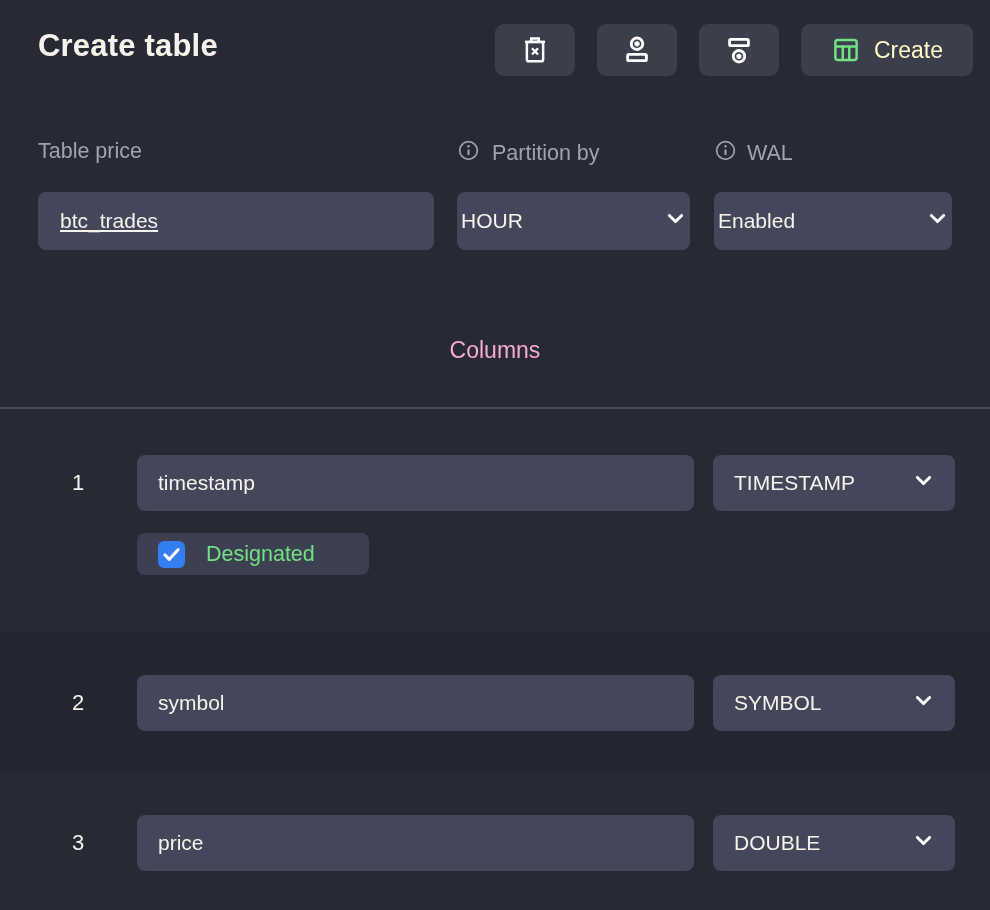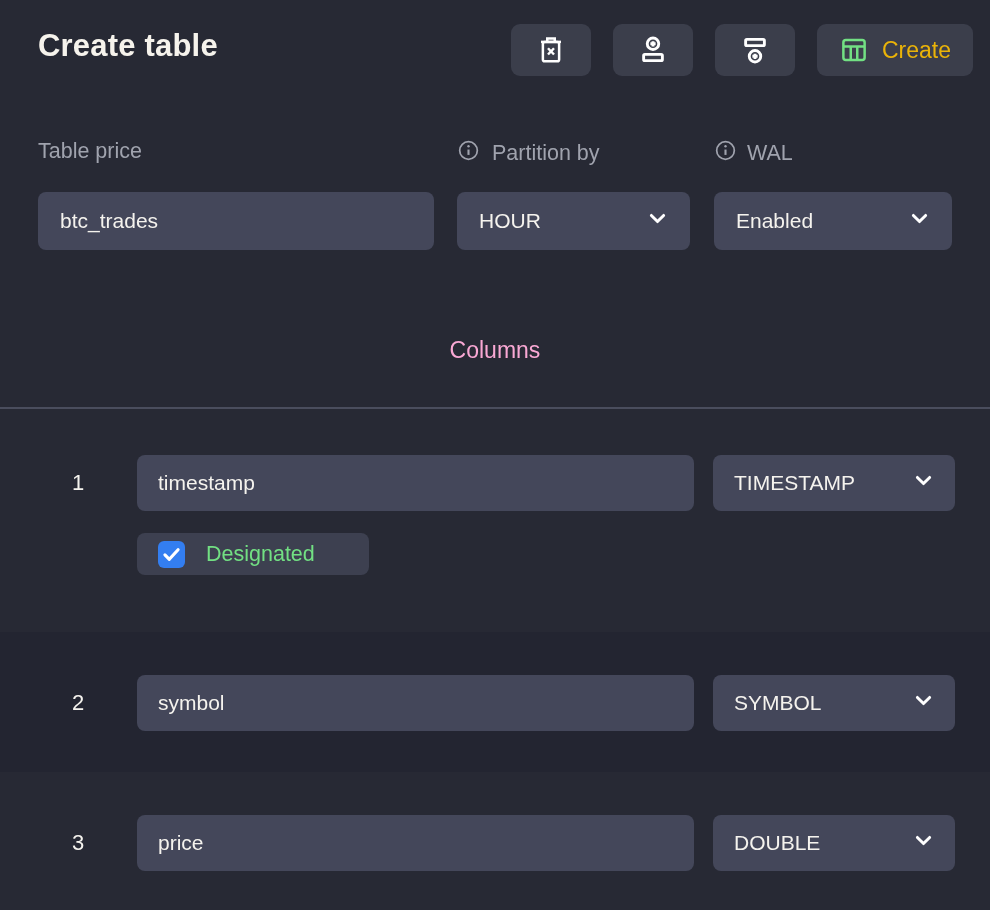--- a/index.html
+++ b/index.html
@@ -17,41 +17,41 @@
   .toolbar{
     position:absolute;top:24px;right:17px;
     display:flex;gap:22px;align-items:center;
   }
   .btn{
     height:52px;background:#3b3e4b;border-radius:9px;
     display:flex;align-items:center;justify-content:center;cursor:pointer;
   }
   .btn-icon{width:80px;}
   .btn-create{
-    width:156px;gap:13px;color:#eab308;font-size:23px;font-weight:400;
+    width:172px;gap:13px;color:#fef9c3;font-size:23px;font-weight:400;
   }
   .btn svg{display:block;}
   
   .field-label{
     position:absolute;top:139px;display:flex;align-items:center;gap:10px;
     font-size:21.5px;color:#a0a3ae;
   }
   .lbl-table{left:38px;}
   .lbl-partition{left:457px;gap:12px;}
   .lbl-wal{left:714px;}
   .text-input,.select{
     position:absolute;top:192px;height:58px;box-sizing:border-box;
     background:#44475a;border:none;border-radius:8px;
     color:#f5f3ee;font-size:21px;
     font-family:"Liberation Sans","DejaVu Sans",sans-serif;
   }
-  .text-input{padding:12px 22px;outline:none;}
+  .text-input{padding:12px 22px;outline:none;text-decoration:underline;}
   .select{
     display:flex;align-items:center;justify-content:space-between;
-    padding:0 22px;cursor:pointer;
+    padding:0 4px;cursor:pointer;
   }
   .inp-table-name{left:38px;width:396px;}
   .sel-partition{left:457px;width:233px;}
   .sel-wal{left:714px;width:238px;}
   
   .columns-heading{
     position:absolute;top:337px;left:0;width:100%;text-align:center;
     font-size:23px;color:#f9a8d4;
   }
   .divider{

